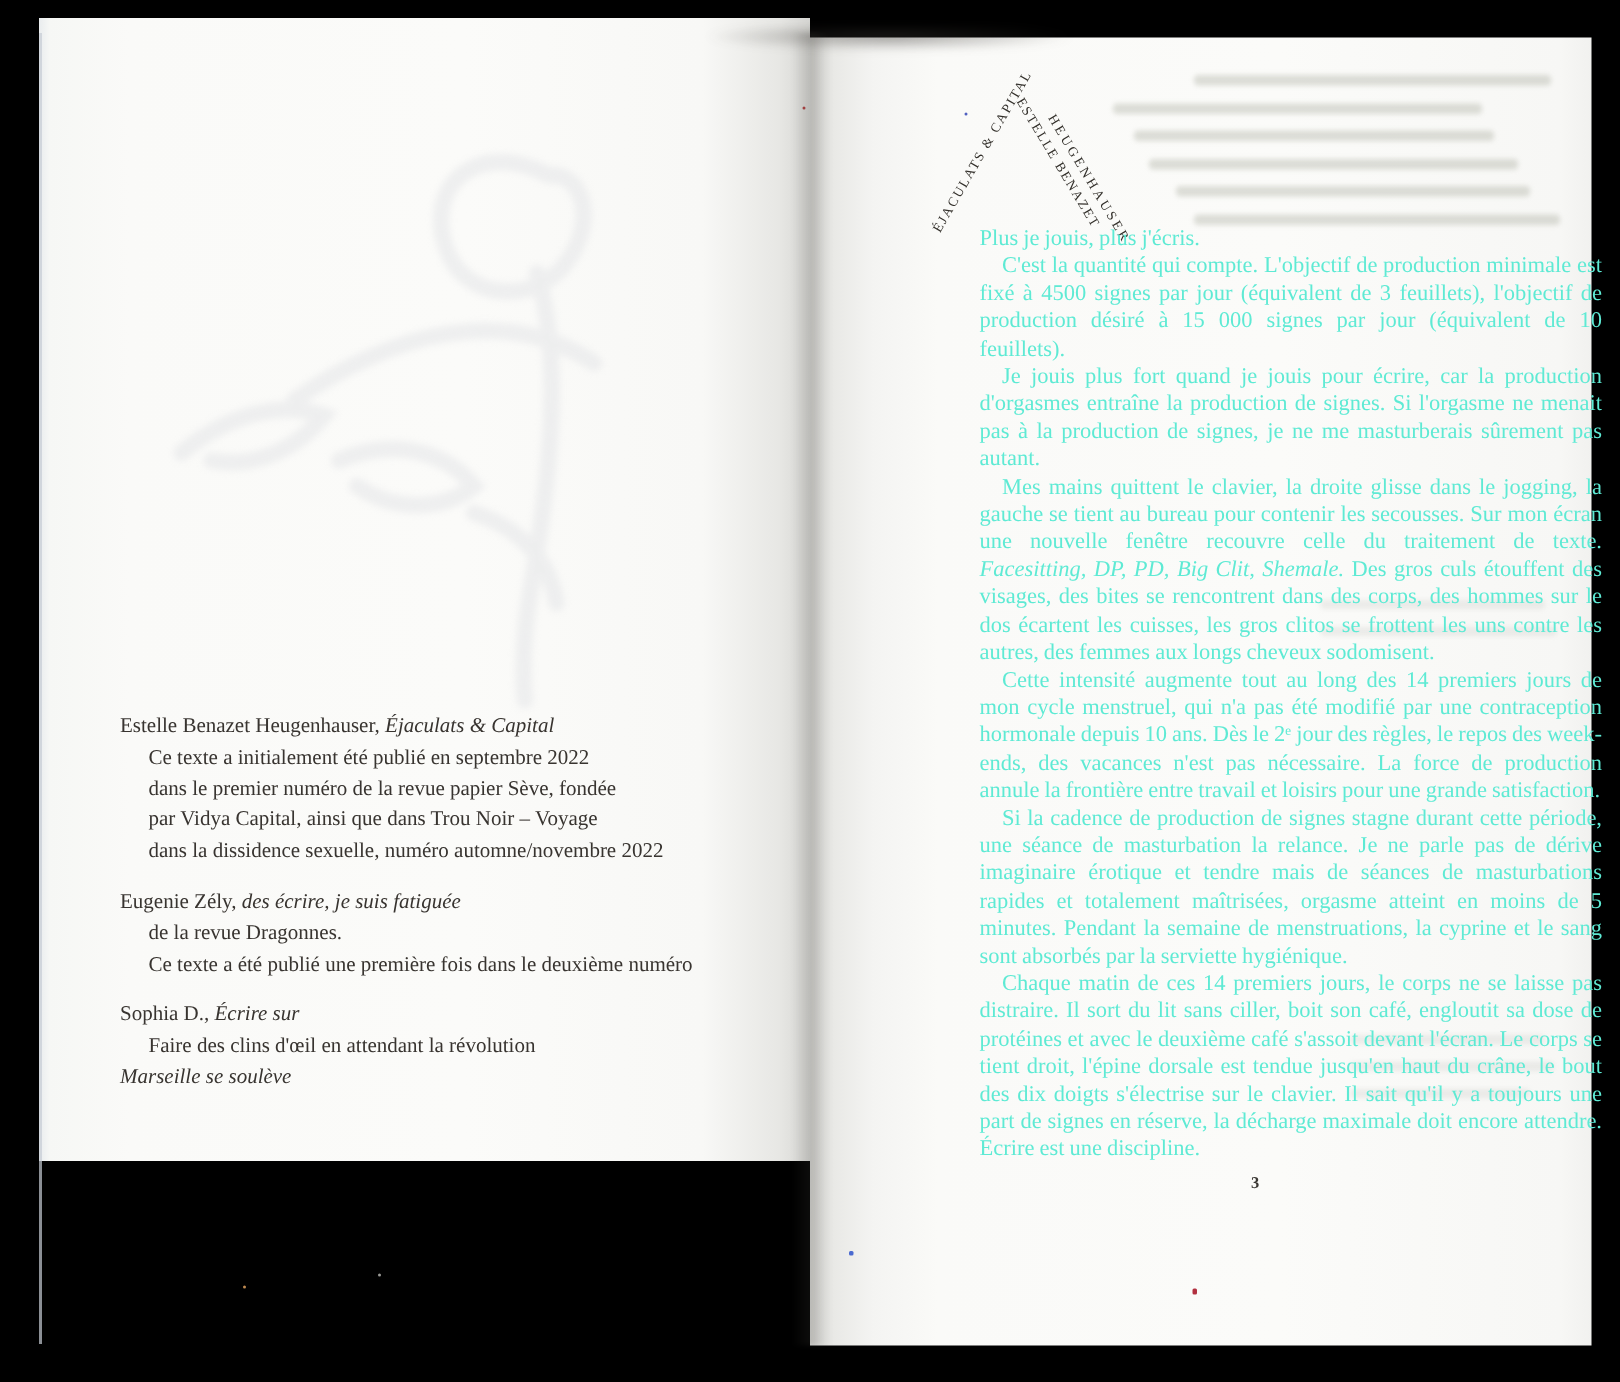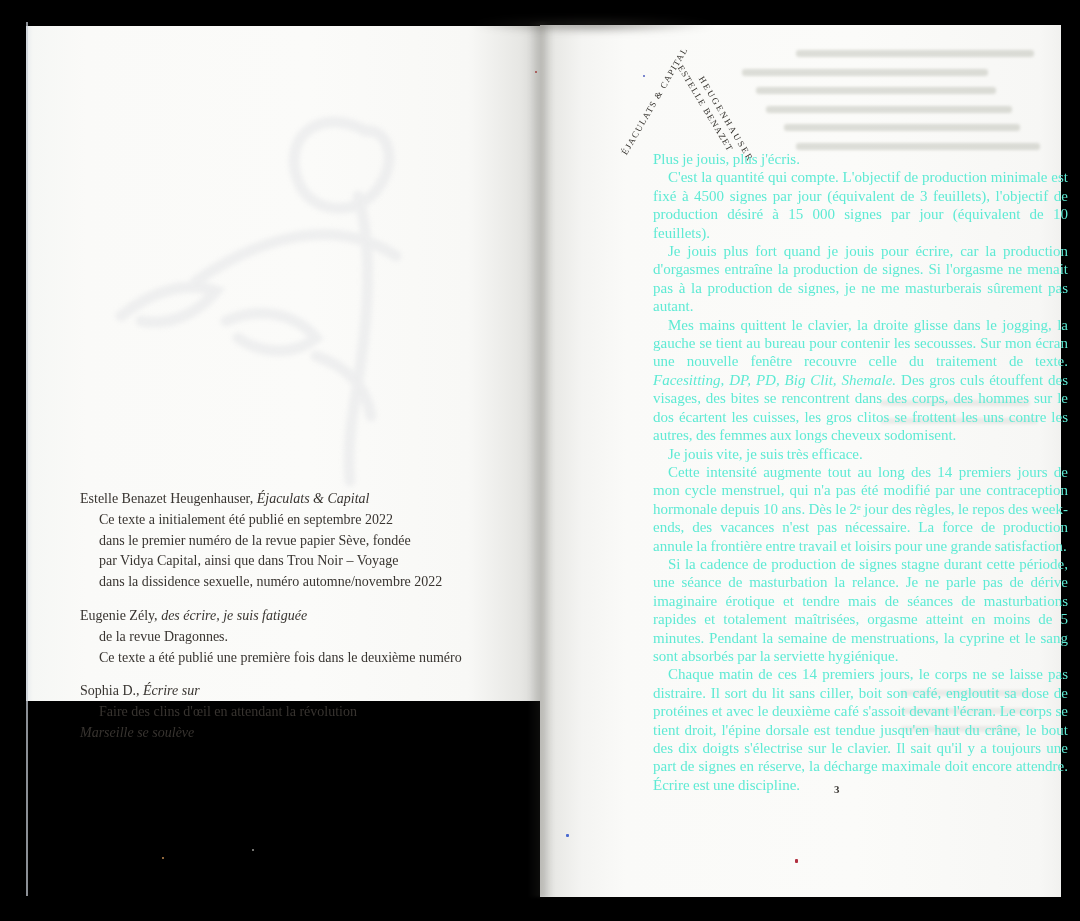--- a/index.html
+++ b/index.html
@@ -4,21 +4,21 @@
 <style>
   html,body{margin:0;padding:0;}
   body{
     width:1080px;height:921px;background:#000;position:relative;overflow:hidden;
     font-family:"Liberation Serif","DejaVu Serif",serif;
   }
   .scan{position:absolute;inset:0;}
   
   .page{position:absolute;}
   .page-left{
-    left:26px;top:26px;width:514px;height:675px;
+    left:26px;top:12px;width:514px;height:762px;
     background:linear-gradient(90deg,#e9ecee 0px,#f6f7f5 7px,#fafaf8 60px,#fbfbf9 55%,#f8f8f6 86%,#e7e7e4 96%,#d6d6d3 100%);
   }
   .edge-line{position:absolute;left:26px;top:22px;width:2px;height:874px;background:#c6ccd4;opacity:.7;}
   .page-right{
     left:540px;top:25px;width:521px;height:872px;
     background:linear-gradient(90deg,#d6d6d3 0px,#e9e9e6 16px,#f4f4f2 42px,#fafaf8 85px,#fbfbf9 60%,#f7f7f5 96%,#f1f1ef 100%);
   }
   .spine-shade{
     position:absolute;left:528px;top:22px;width:26px;height:875px;
     background:linear-gradient(90deg,transparent,rgba(70,68,62,.16) 40%,rgba(70,68,62,.20) 55%,rgba(70,68,62,.06) 80%,transparent);
@@ -127,21 +127,20 @@
 
   <div class="tri tri-left">ÉJACULATS &amp; CAPITAL</div>
   <div class="tri tri-right-outer">HEUGENHAUSER</div>
   <div class="tri tri-right-inner">ESTELLE BENAZET</div>
 
   <div class="bodytext" id="bodytext">
       <p class="para"><span>Plus je jouis, plus j'écris.</span></p>
       <p class="para ind"><span>C'est la quantité qui compte. L'objectif de production minimale est fixé à 4500 signes par jour (équivalent de 3 feuillets), l'objectif de production désiré à 15 000 signes par jour (équivalent de 10 feuillets).</span></p>
       <p class="para ind"><span>Je jouis plus fort quand je jouis pour écrire, car la production d'orgasmes entraîne la production de signes. Si l'orgasme ne menait pas à la production de signes, je ne me masturberais sûrement pas autant.</span></p>
       <p class="para ind"><span>Mes mains quittent le clavier, la droite glisse dans le jogging, la gauche se tient au bureau pour contenir les secousses. Sur mon écran une nouvelle fenêtre recouvre celle du traitement de texte. </span><span class="it">Facesitting, DP, PD, Big Clit, Shemale.</span><span> Des gros culs étouffent des visages, des bites se rencontrent dans des corps, des hommes sur le dos écartent les cuisses, les gros clitos se frottent les uns contre les autres, des femmes aux longs cheveux sodomisent.</span></p>
-      <p class="para ind"><span>Je jouis vite, je suis très efficace.</span></p>
       <p class="para ind"><span>Cette intensité augmente tout au long des 14 premiers jours de mon cycle menstruel, qui n'a pas été modifié par une contraception hormonale depuis 10 ans. Dès le 2ᵉ jour des règles, le repos des week-ends, des vacances n'est pas nécessaire. La force de production annule la frontière entre travail et loisirs pour une grande satisfaction.</span></p>
       <p class="para ind"><span>Si la cadence de production de signes stagne durant cette période, une séance de masturbation la relance. Je ne parle pas de dérive imaginaire érotique et tendre mais de séances de masturbations rapides et totalement maîtrisées, orgasme atteint en moins de 5 minutes. Pendant la semaine de menstruations, la cyprine et le sang sont absorbés par la serviette hygiénique.</span></p>
       <p class="para ind"><span>Chaque matin de ces 14 premiers jours, le corps ne se laisse pas distraire. Il sort du lit sans ciller, boit son café, engloutit sa dose de protéines et avec le deuxième café s'assoit devant l'écran. Le corps se tient droit, l'épine dorsale est tendue jusqu'en haut du crâne, le bout des dix doigts s'électrise sur le clavier. Il sait qu'il y a toujours une part de signes en réserve, la décharge maximale doit encore attendre. Écrire est une discipline.</span></p>
     </div>
 
   <div class="pagenum">3</div>
 
   <div class="spine-shade"></div>
   <div class="top-smudge"></div>
   <div class="edge-line"></div>

